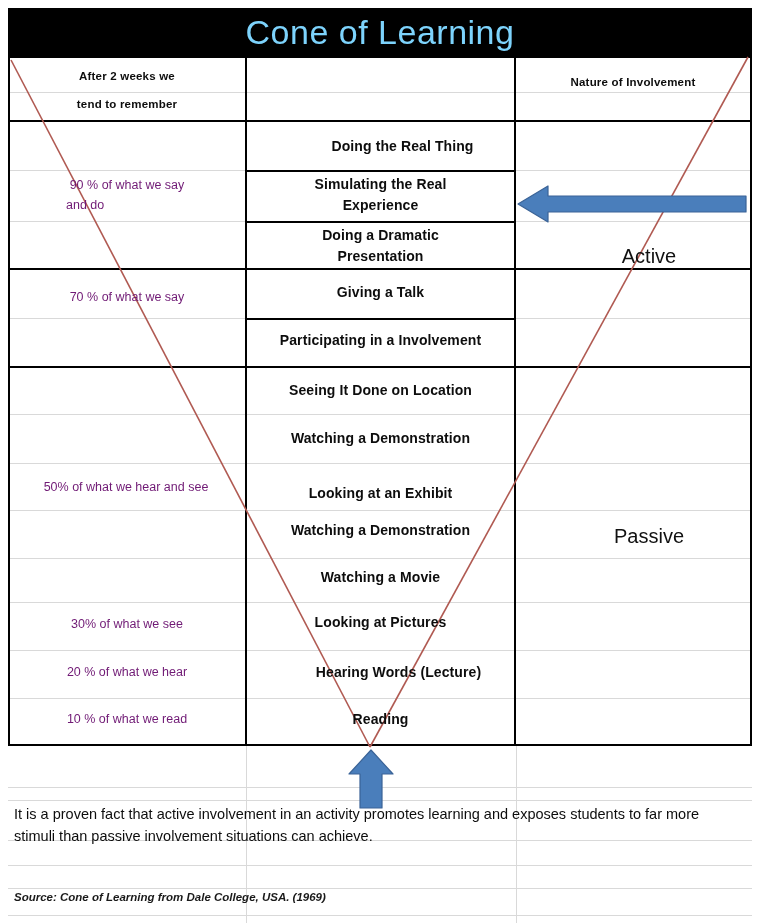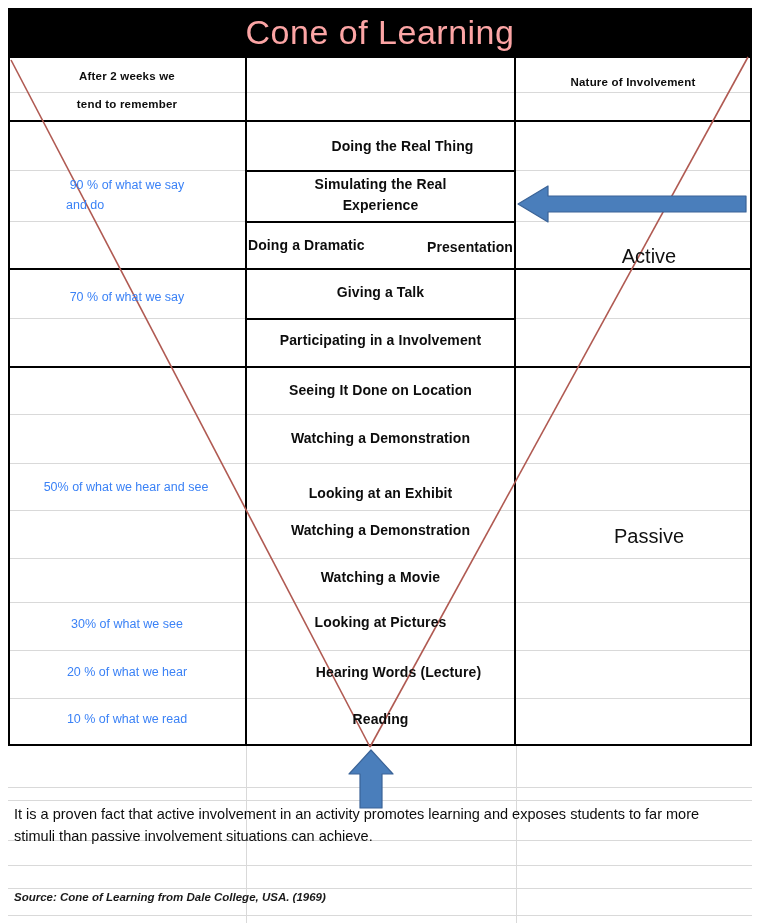--- a/index.html
+++ b/index.html
@@ -21,21 +21,21 @@
     position: absolute;
     left: 8px; top: 8px;
     width: 744px; height: 48px;
     background: #000000;
   }
   #banner-title {
     position: absolute;
     left: 0; top: 0;
     width: 100%; height: 100%;
     display: flex; align-items: center; justify-content: center;
-    color: #fca5a5;
+    color: #7dd3fc;
     font-size: 34px;
     font-weight: 400;
     letter-spacing: 0.5px;
     font-family: "Liberation Sans", sans-serif;
   }
 
   
   .gridline-h {
     position: absolute;
     left: 8px; width: 744px; height: 1px;
@@ -70,21 +70,21 @@
     color: #0d0d0d;
   }
   .hdr {
     font-size: 11.5px;
     font-weight: bold;
     letter-spacing: 0.2px;
   }
   .pct {
     font-size: 12.5px;
     font-weight: 400;
-    color: #3b82f6;
+    color: #701a75;
   }
   .item {
     font-size: 14px;
     font-weight: bold;
     letter-spacing: 0.1px;
   }
   .nature {
     font-size: 20px;
     font-weight: 400;
     color: #111111;
@@ -199,21 +199,21 @@
 
   <div class="cell item" style="left:248px; top:130px; width:265px; height:34px;padding-left:44px;">
     <span>Doing the Real Thing</span>
   </div>
 
   <div class="cell item" style="left:248px; top:172px; width:265px; height:46px; flex-direction:column;">
     <span>Simulating the Real</span>
     <span style="margin-top:3px">Experience</span>
   </div>
 
-  <div class="cell item" style="left:248px; top:223px; width:265px; height:46px; justify-content:space-between;">
+  <div class="cell item" style="left:248px; top:223px; width:265px; height:46px; flex-direction:column;">
     <span>Doing a Dramatic</span>
     <span style="margin-top:3px">Presentation</span>
   </div>
 
   <div class="cell item" style="left:248px; top:277px; width:265px; height:32px;">
     <span>Giving a Talk</span>
   </div>
 
   <div class="cell item" style="left:248px; top:325px; width:265px; height:32px;">
     <span>Participating in a Involvement</span>

